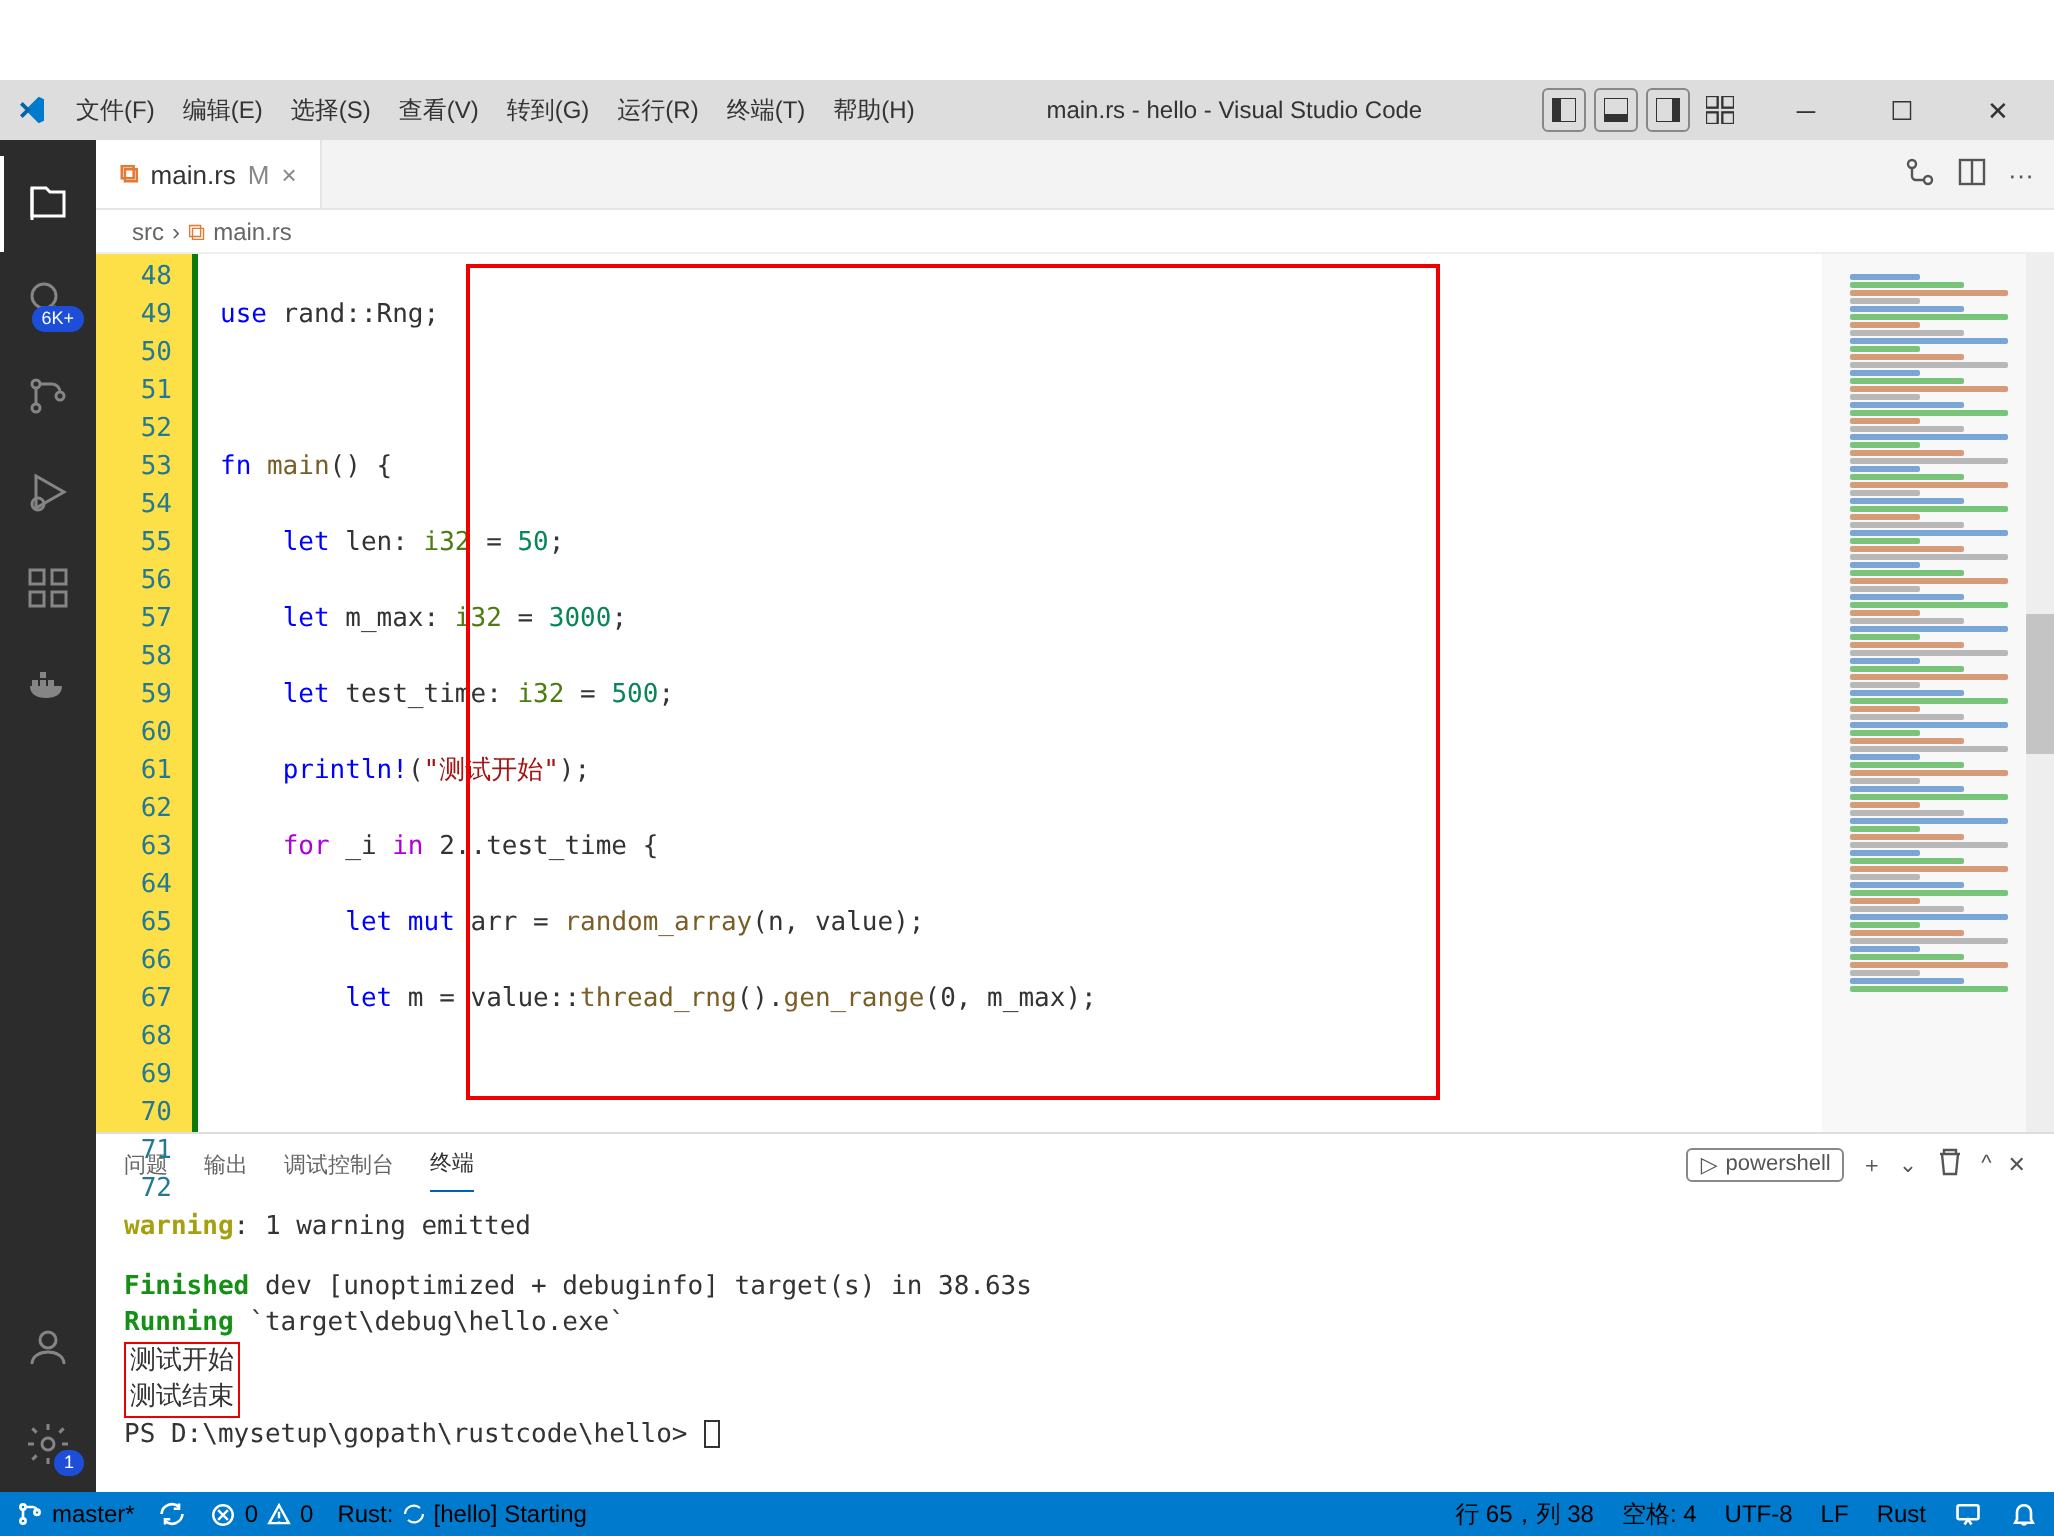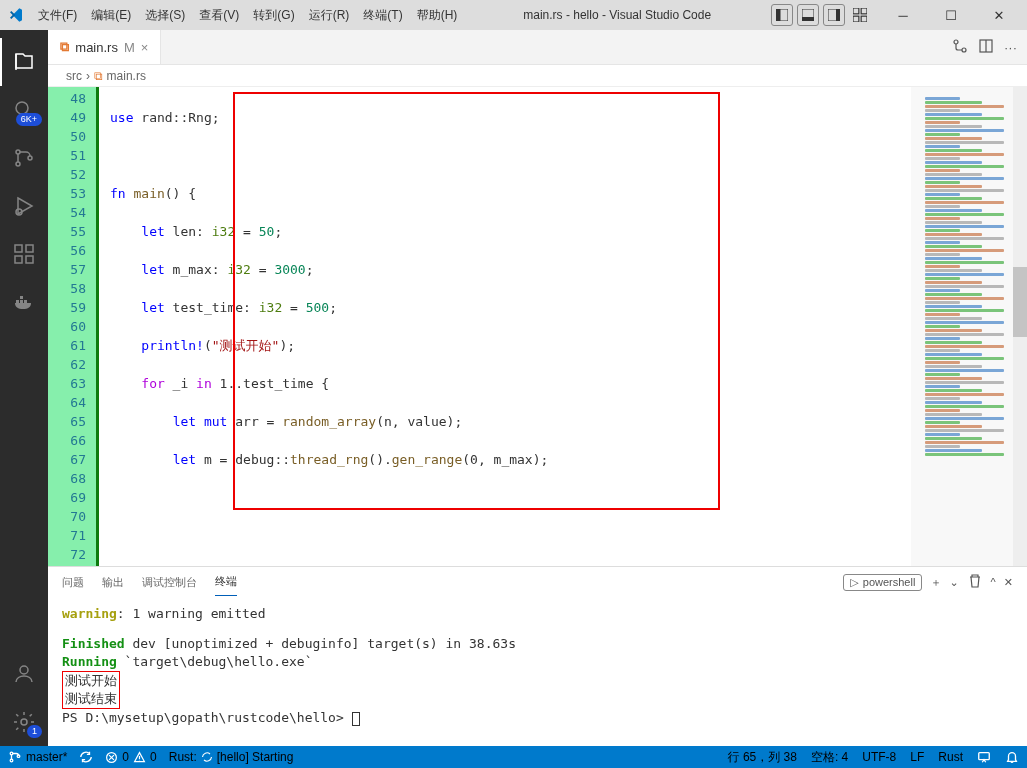--- a/index.html
+++ b/index.html
@@ -1,17 +1,17 @@
 <!DOCTYPE html>
 <html><head>
 <meta charset="utf-8">
 <style>
 * { margin: 0; padding: 0; box-sizing: border-box; }
 body { font-family: "Segoe UI", "Microsoft YaHei", sans-serif; font-size: 13px; background: #fff; color: #333; width: 1027px; height: 768px; overflow: hidden; display: flex; flex-direction: column; }
-.titlebar { height: 30px; background: #dddddd; display: flex; align-items: center; padding: 0 8px; }
+.titlebar { height: 30px; background: #dddddd; display: flex; align-items: center; padding: 0 8px; margin-top: 40px; }
 .titlebar .vscode-logo { width: 16px; height: 16px; margin-right: 8px; }
 .titlebar .menu { display: flex; gap: 2px; }
 .titlebar .menu-item { padding: 4px 6px; cursor: pointer; font-size: 12px; }
 .titlebar .title { flex: 1; text-align: center; font-size: 12px; color: #333; }
 .titlebar .window-controls { display: flex; gap: 8px; align-items: center; }
 .titlebar .wc { width: 40px; height: 28px; display: flex; align-items: center; justify-content: center; cursor: pointer; }
 .titlebar .layout-icons { display: flex; gap: 4px; margin-right: 12px; }
 .titlebar .lbtn { width: 22px; height: 22px; display: flex; align-items: center; justify-content: center; cursor: pointer; border: 1px solid #888; border-radius: 3px; }
 .main { flex: 1; display: flex; min-height: 0; }
 .activitybar { width: 48px; background: #2c2c2c; display: flex; flex-direction: column; align-items: center; padding-top: 8px; }
@@ -22,21 +22,21 @@
 .activitybar .badge { position: absolute; bottom: 8px; right: 6px; background: #1d4ed8; color: #fff; font-size: 9px; border-radius: 8px; padding: 1px 5px; line-height: 1.2; }
 .editor-area { flex: 1; display: flex; flex-direction: column; min-width: 0; }
 .tabs { height: 35px; background: #f3f3f3; display: flex; align-items: stretch; border-bottom: 1px solid #e5e5e5; }
 .tab { display: flex; align-items: center; padding: 0 12px; background: #fff; border-right: 1px solid #e5e5e5; cursor: pointer; gap: 6px; font-size: 13px; }
 .tab .file-icon { color: #e37933; font-weight: bold; }
 .tab .mod { color: #888; }
 .tab .close { color: #888; cursor: pointer; }
 .tabs-right { margin-left: auto; display: flex; align-items: center; gap: 10px; padding-right: 10px; color: #555; }
 .breadcrumbs { height: 22px; display: flex; align-items: center; padding: 0 18px; font-size: 12px; color: #666; gap: 4px; border-bottom: 1px solid #eee; }
 .editor-wrap { flex: 1; display: flex; min-height: 0; position: relative; }
-.gutter { width: 48px; background: #86efac; text-align: right; padding-right: 10px; color: #237893; font-family: Consolas, monospace; font-size: 13px; line-height: 19px; padding-top: 2px; }
+.gutter { width: 48px; background: #fde047; text-align: right; padding-right: 10px; color: #237893; font-family: Consolas, monospace; font-size: 13px; line-height: 19px; padding-top: 2px; }
 .gutter .ln { height: 19px; }
 .gutter-bar { width: 3px; background: #0e7a0d; }
 .gutter-bar2 { width: 5px; }
 .code { flex: 1; font-family: Consolas, monospace; font-size: 13px; line-height: 19px; white-space: pre; padding: 2px 0 0 6px; position: relative; overflow: hidden; }
 .code .line { height: 19px; }
 .red-box1 { position: absolute; border: 2px solid #e00; left: 129px; top: 5px; width: 487px; height: 418px; pointer-events: none; }
 .kw { color: #0000ff; }
 .ty { color: #4d7c0f; }
 .fn { color: #795e26; }
 .num { color: #098658; }
@@ -246,23 +246,23 @@
       <div class="gutter-bar"></div>
       <div class="gutter-bar2"></div>
       <div class="code">
 <div class="line"><span class="kw">use</span><span> rand::Rng;</span></div>
 <div class="line"></div>
 <div class="line"><span class="kw">fn</span><span class="fn"> main</span><span>() {</span></div>
 <div class="line">    <span class="kw">let</span><span> len</span>: <span class="ty">i32</span> = <span class="num">50</span>;</div>
 <div class="line">    <span class="kw">let</span><span> m_max</span>: <span class="ty">i32</span> = <span class="num">3000</span>;</div>
 <div class="line">    <span class="kw">let</span><span> test_time</span>: <span class="ty">i32</span> = <span class="num">500</span>;</div>
 <div class="line">    <span class="mac">println!</span>(<span class="str">"测试开始"</span>);</div>
-<div class="line">    <span class="ctrl">for</span><span> _i </span><span class="ctrl">in</span><span> 1..test_time {</span></div>
+<div class="line">    <span class="ctrl">for</span><span> _i </span><span class="ctrl">in</span><span> 2..test_time {</span></div>
 <div class="line">        <span class="kw">let</span><span class="kw"> mut</span><span> arr = </span><span class="fn">random_array</span><span>(n, value);</span></div>
-<div class="line">        <span class="kw">let</span><span> m = debug::</span><span class="fn">thread_rng</span><span>().</span><span class="fn">gen_range</span><span>(0, m_max);</span></div>
+<div class="line">        <span class="kw">let</span><span> m = value::</span><span class="fn">thread_rng</span><span>().</span><span class="fn">gen_range</span><span>(0, m_max);</span></div>
 <div class="line">        </div>
 
 
 
 
 
 
 
 
 

